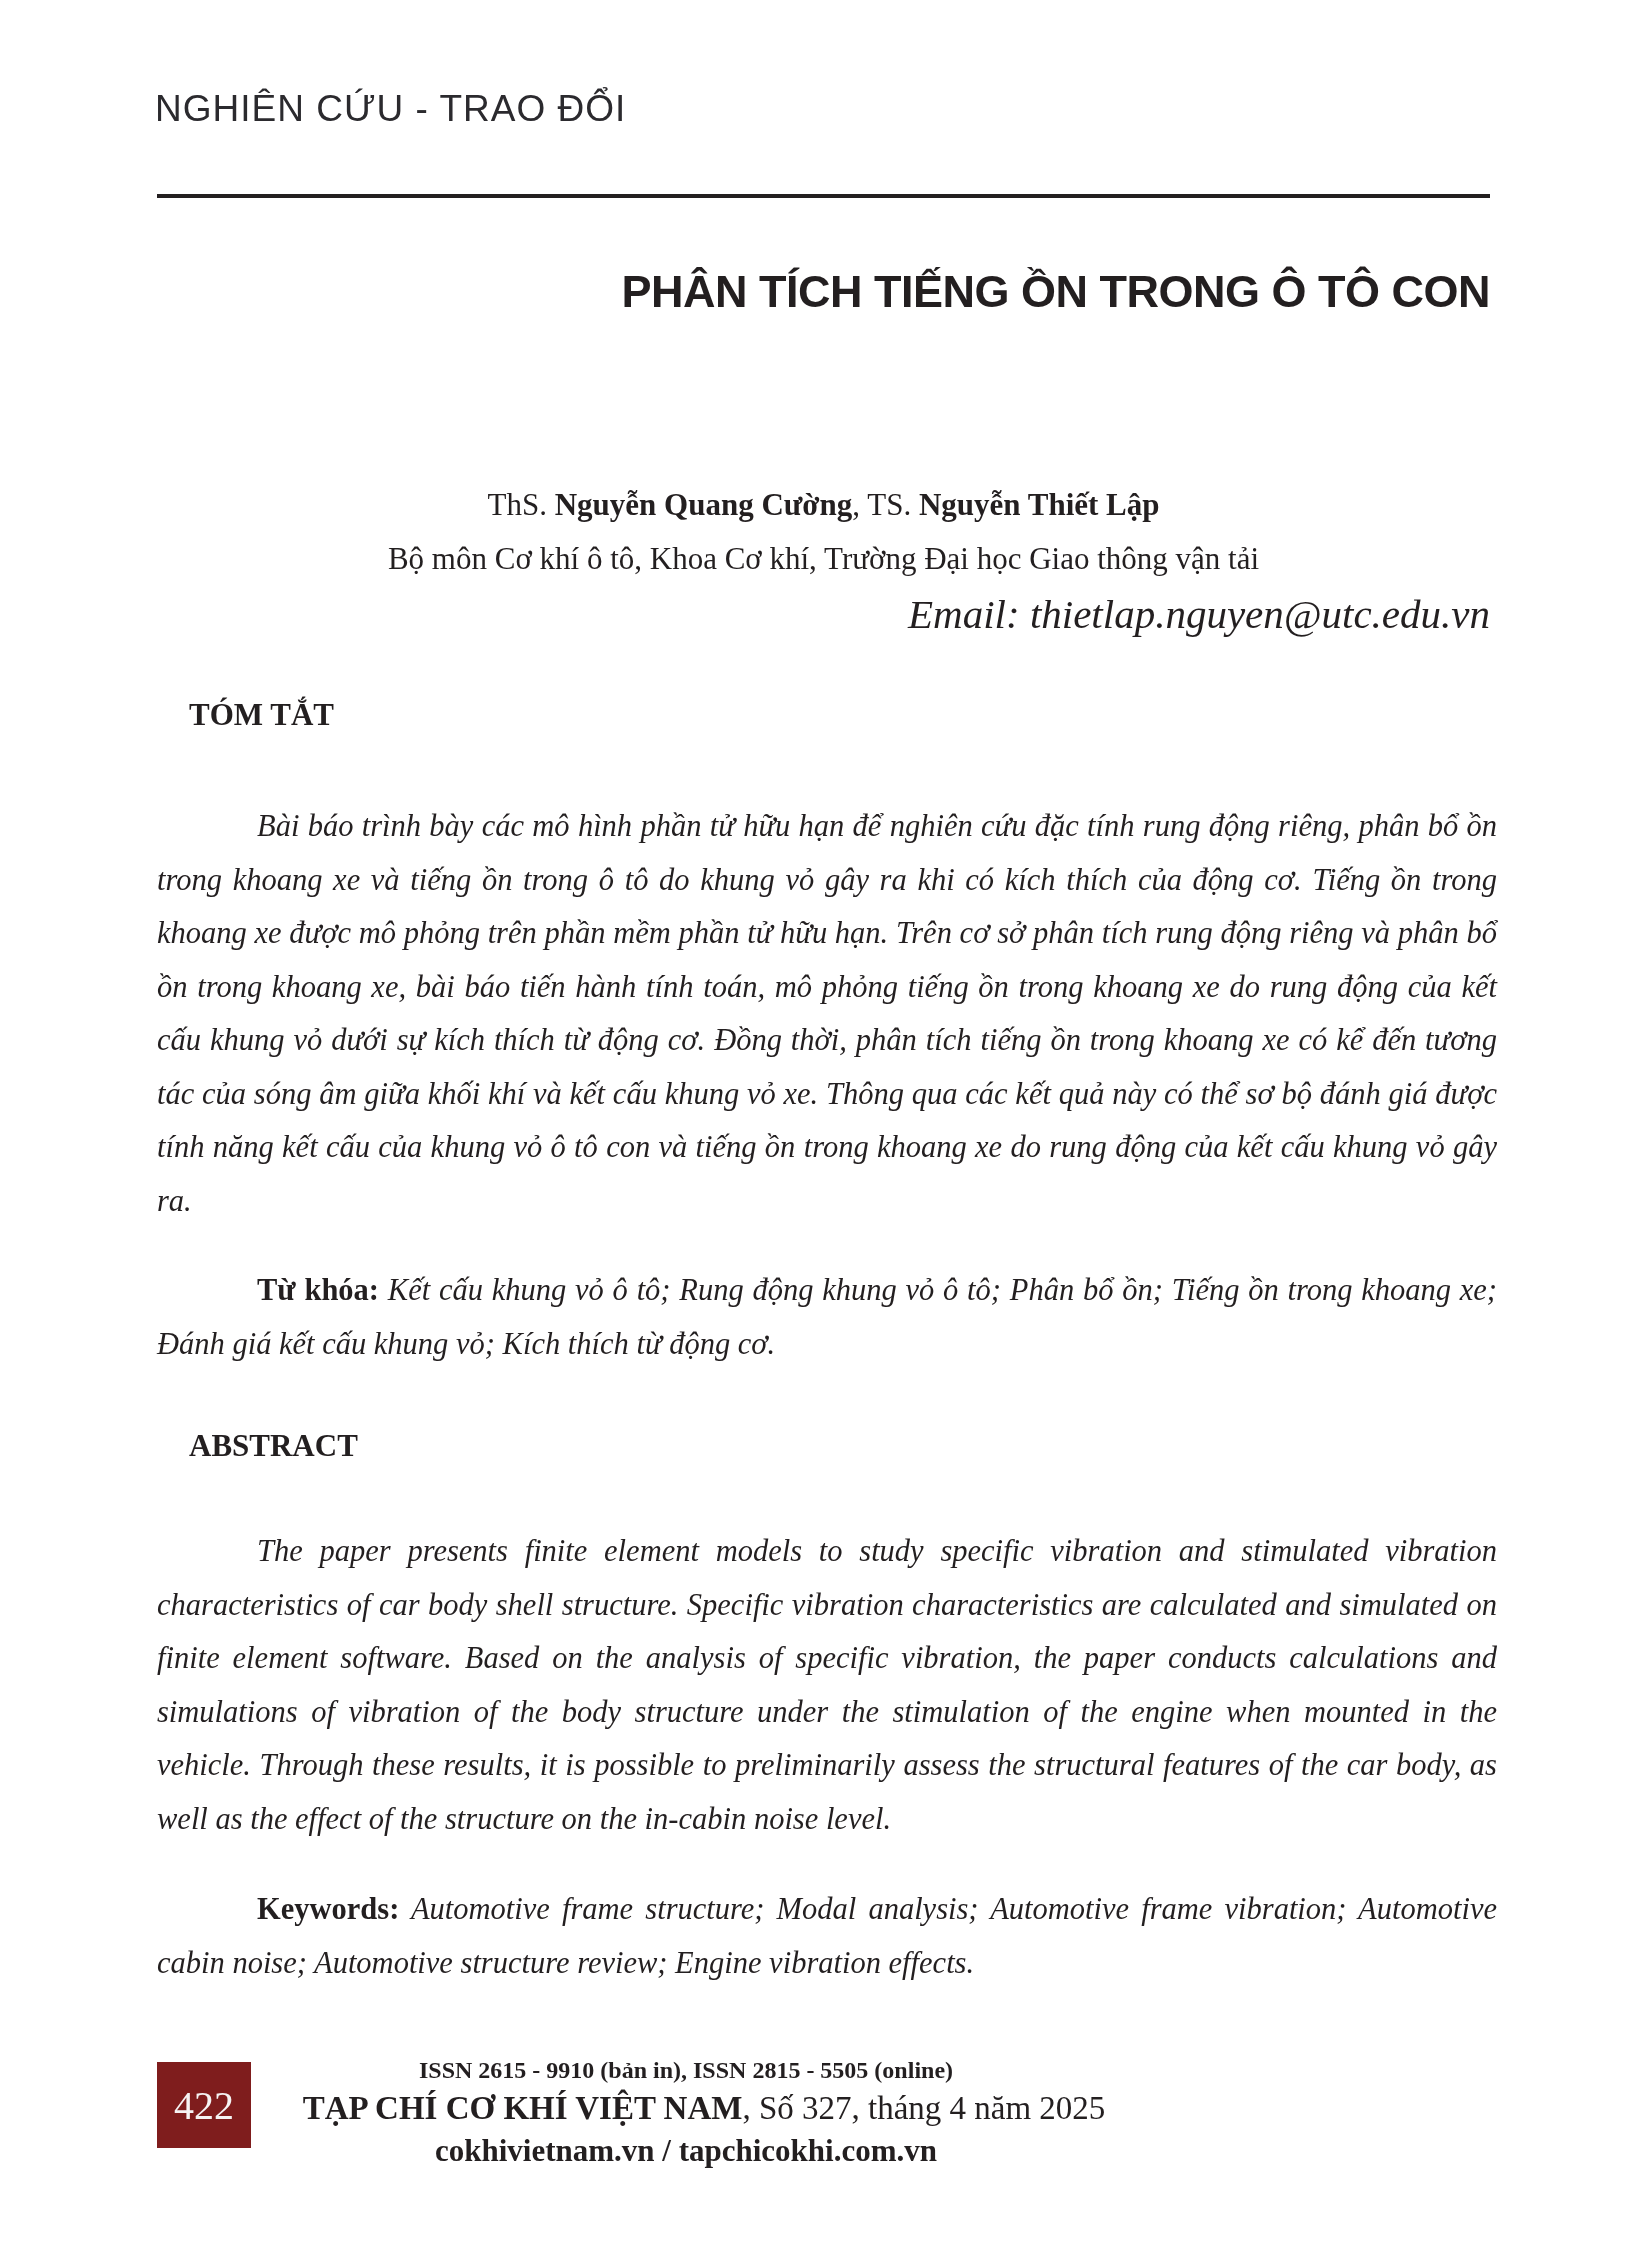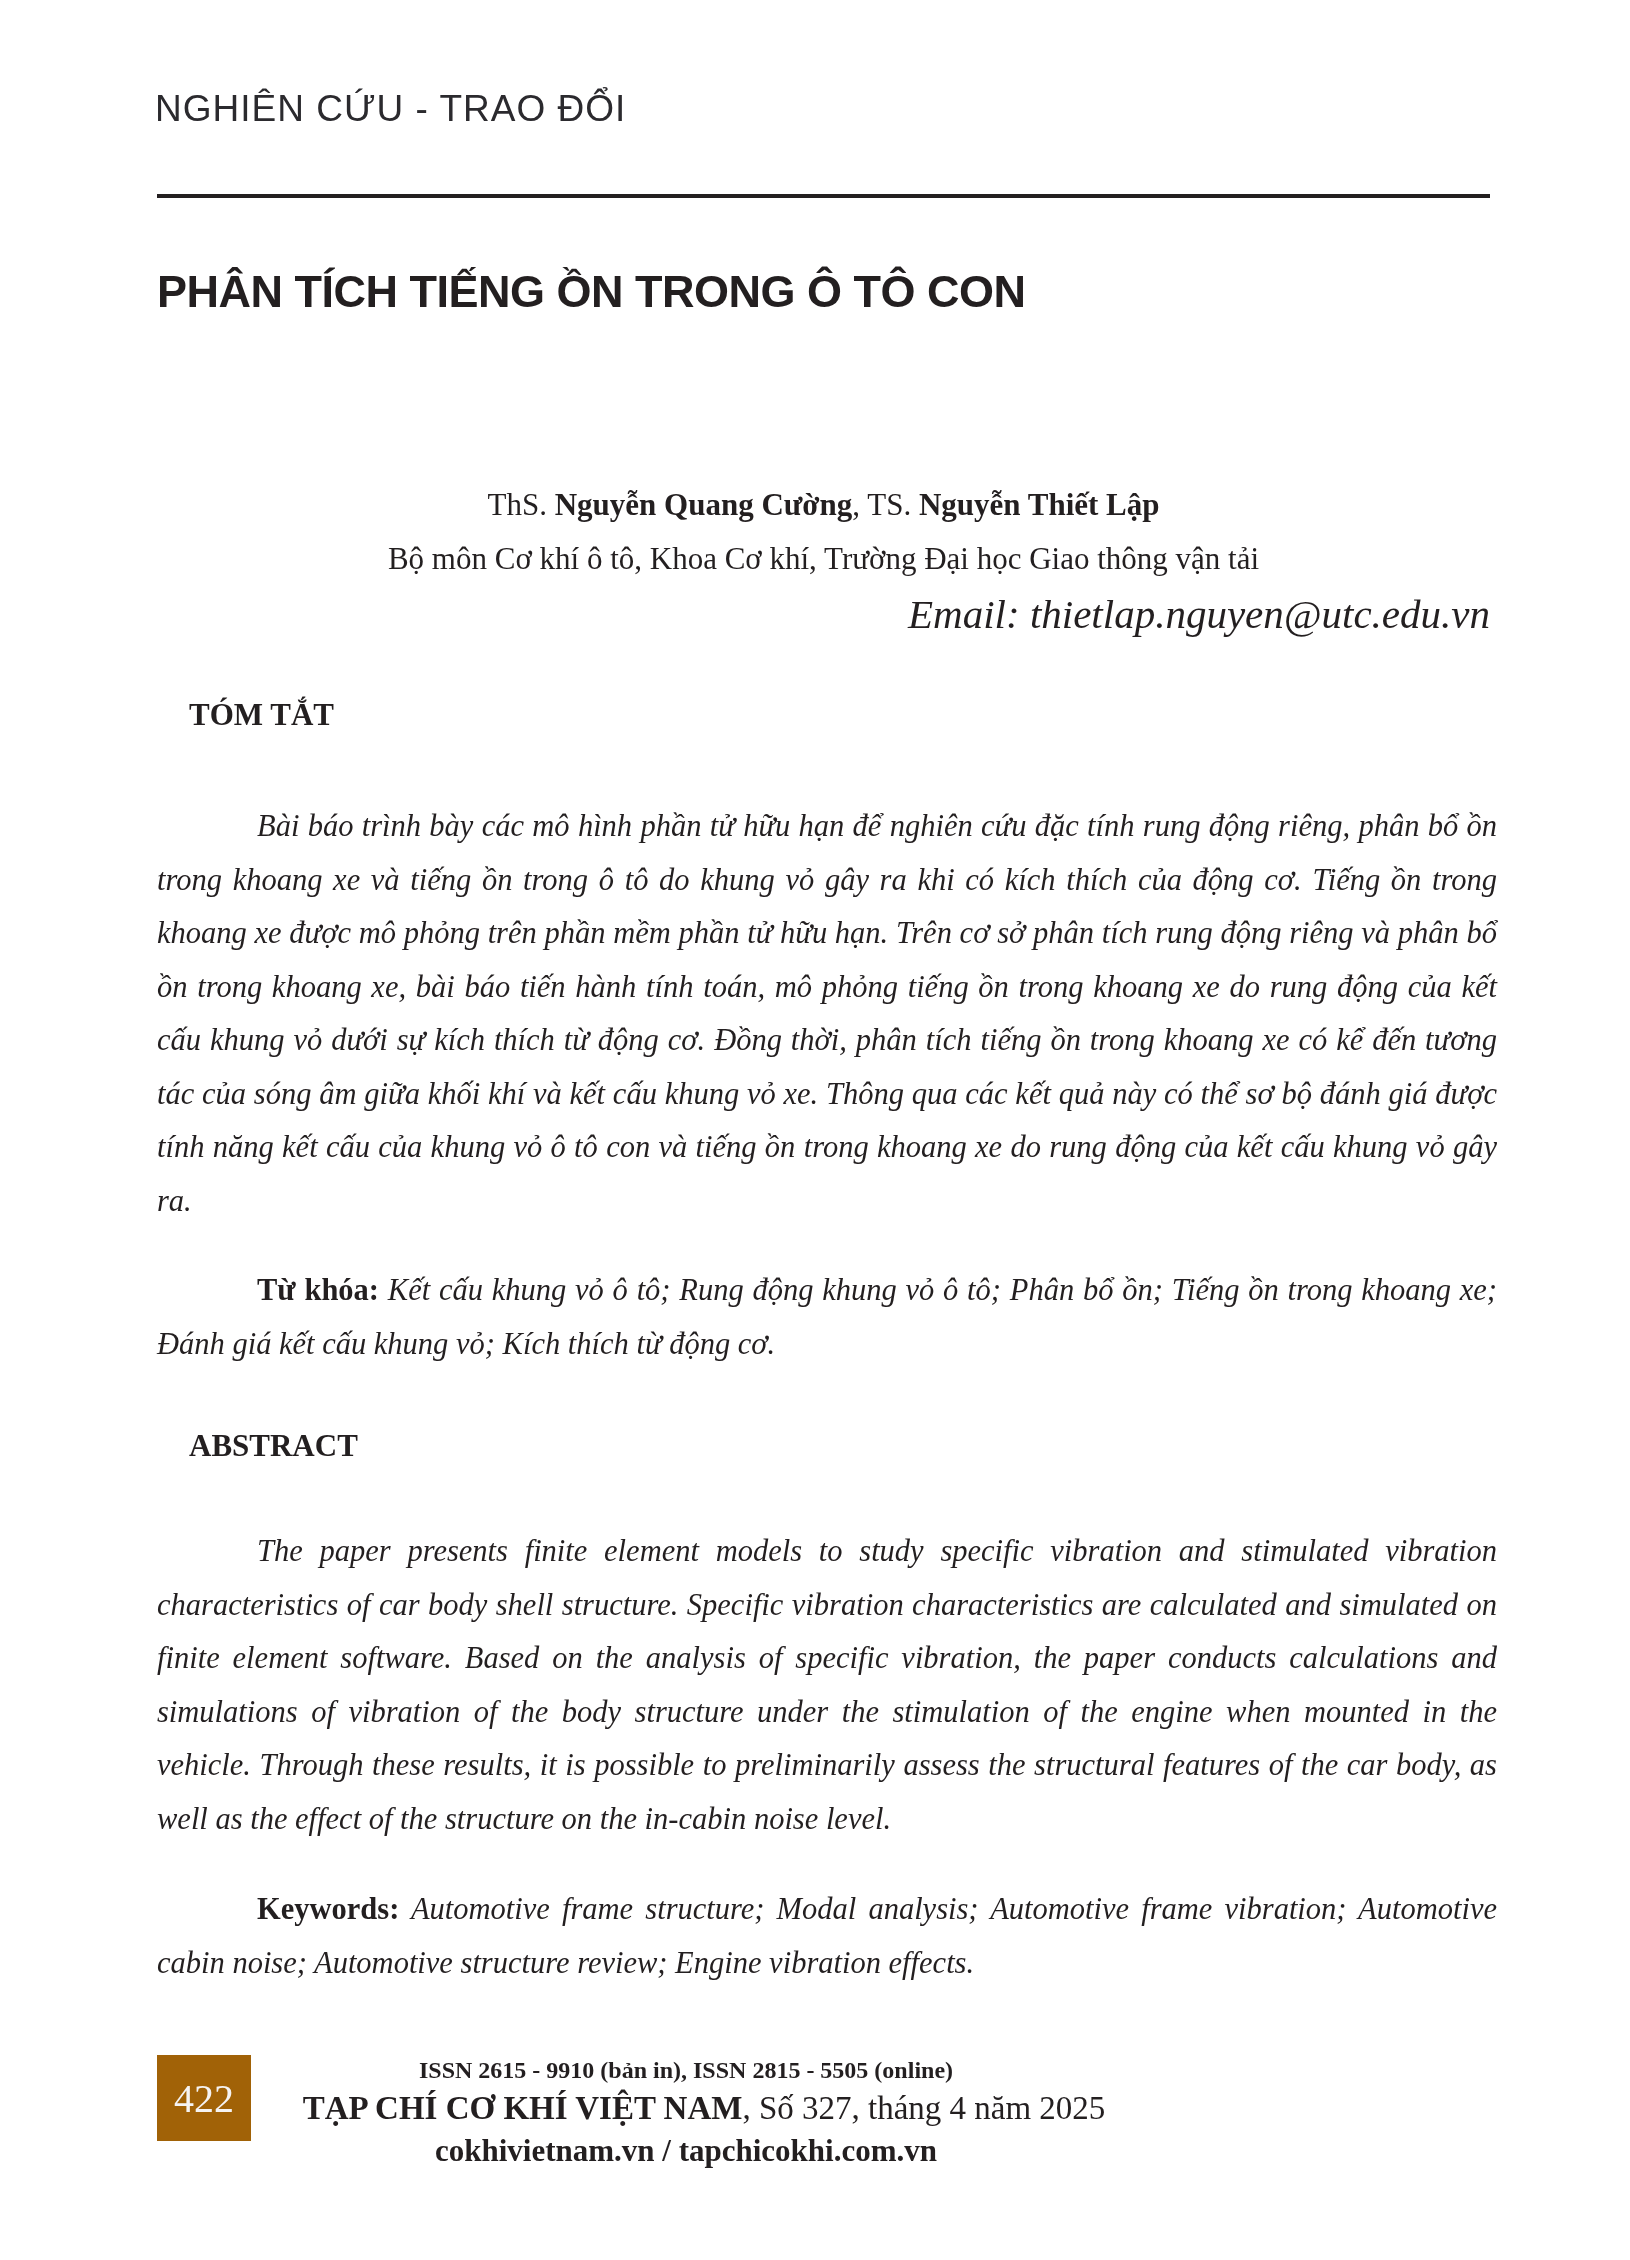--- a/index.html
+++ b/index.html
@@ -22,21 +22,21 @@
     color: #2b2a2e;
   }
   .header-rule {
     left: 157px; top: 194px;
     width: 1333px; height: 0;
     border-top: 4px solid #231f20;
   }
 
   .title-vn {
     left: 157px; top: 266px; width: 1333px;
-    text-align: left;
+    text-align: right;
     font-family: "Liberation Sans", sans-serif;
     font-weight: bold;
     font-size: 45px;
     letter-spacing: -0.5px;
   }
   .title-en {
     left: 157px; top: 384px; width: 1333px;
     text-align: center;
     font-size: 36px;
   }
@@ -82,22 +82,23 @@
   .p-en { top: 1525px; }
   .kw-en { top: 1883px; }
   .kw-label { font-weight: bold; font-style: normal; }
 
   .footer {
     left: 157px; top: 2055px; width: 1340px;
     display: flex;
     align-items: flex-start;
   }
   .page-number-box {
+    margin-top: 7px;
     width: 94px; height: 86px;
-    background: #a16207;
+    background: #7f1d1d;
     display: flex; align-items: center; justify-content: center;
     flex: 0 0 auto;
   }
   .page-number {
     color: #f5f3f3;
     font-size: 40px;
   }
   .footer-text {
     width: 870px;
     text-align: center;

